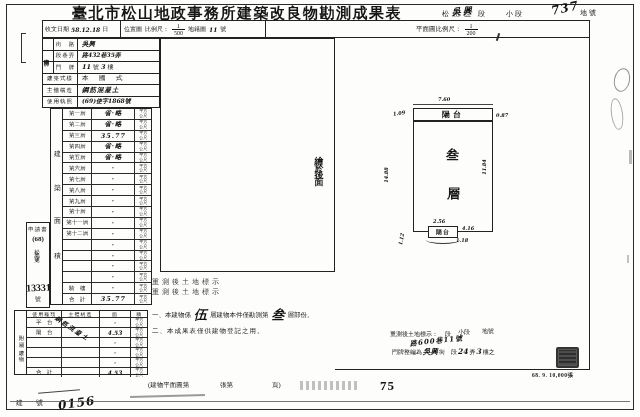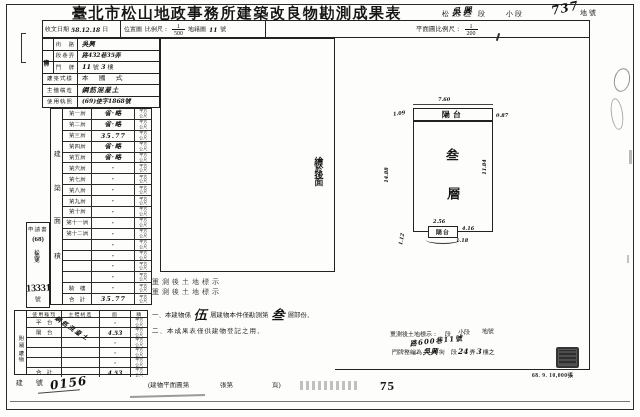--- a/index.html
+++ b/index.html
@@ -103,21 +103,21 @@
 #seal{left:556px;top:347px;width:23px;height:21px;background:#343434;border-radius:2px}
 #seal div{margin:2px;height:17px;background:repeating-linear-gradient(0deg,#4d4d4d 0 2px,#2e2e2e 2px 4px);border:1px solid #585858}
 #tinyPrint{left:532px;top:372px;font-size:5.5px;font-weight:700;letter-spacing:.5px}
 
 #fRef1{left:148px;top:381px;font-size:6.5px}
 #fRef2{left:220px;top:381px;font-size:6.5px}
 #fRef3{left:272px;top:381px;font-size:6.5px}
 #fSmudge{left:300px;top:381px;width:58px;height:9px;background:repeating-linear-gradient(90deg,#8f8f8f 0 3px,transparent 3px 6px);opacity:.55;filter:blur(.6px)}
 #fPage{left:380px;top:378px;font-size:13px;font-weight:700;letter-spacing:1px}
 
-#bldgNo{left:16px;top:376px;display:flex;align-items:center;gap:4px}
+#bldgNo{left:16px;top:396px;display:flex;align-items:center;gap:12px}
 #bldgNo .lab{font-size:7px;letter-spacing:3px}
 #bldgNo .val{font-size:12px;transform:rotate(-8deg);letter-spacing:1px}
 #bnUnderline{left:38px;top:391px;width:42px;border-top:1.5px solid #444;transform:rotate(-5deg)}
 
 #pageBorder{left:6px;top:4px;width:628px;height:406px;border:1.5px solid #2a2a2a;pointer-events:none}
 #bottomLine{left:10px;top:401px;width:620px;border-top:1.5px solid #555;opacity:.8}
 #bottomSmudge{left:130px;top:395px;width:75px;border-top:2.5px solid #9a9a9a;transform:rotate(-1.5deg);filter:blur(.4px)}
 #bracket{left:21px;top:33px;width:5px;height:30px;border-left:1.5px solid #333;border-top:1px solid #333;border-bottom:1px solid #333}
 #circle1{left:614px;top:68px;width:16px;height:24px;border:1px solid #777;border-radius:50%;transform:rotate(12deg);opacity:.8}
 #circle2{left:611px;top:98px;width:12px;height:32px;border:1px solid #888;border-radius:50%;transform:rotate(-8deg);opacity:.7}

